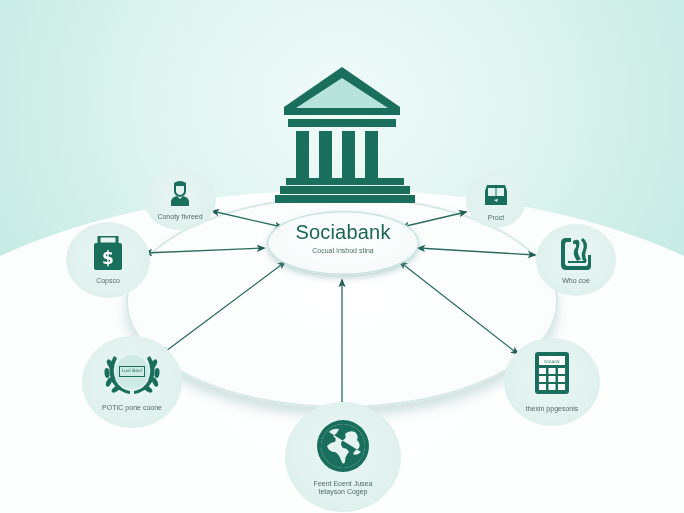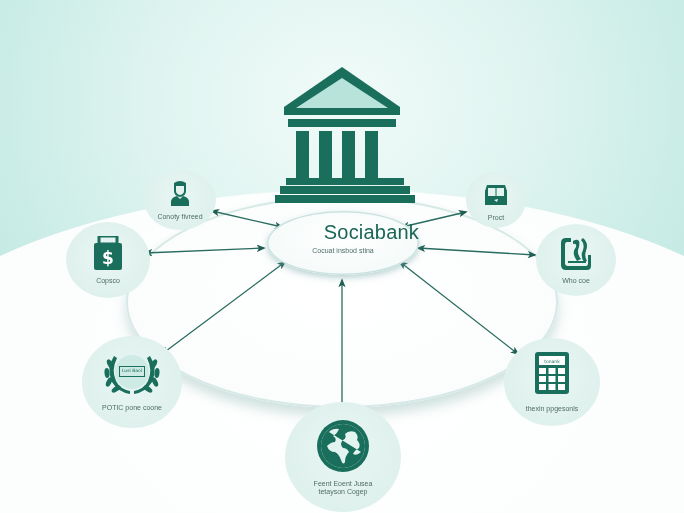--- a/index.html
+++ b/index.html
@@ -24,21 +24,21 @@
       position: absolute; left: 279px; top: 67px; width: 126px; height: 126px;
     }
     .hub {
       position: absolute; left: 267px; top: 211px; width: 152px; height: 64px;
       border-radius: 50%;
       background: radial-gradient(ellipse at 50% 40%, #ffffff 0%, #f4faf9 80%, #e6f1ef 100%);
       box-shadow: 0 3px 6px rgba(120, 170, 165, 0.5), inset 0 0 0 1.5px #c9e2de;
       text-align: center;
     }
     .hub-title {
-      display: block; margin-top: 10px; font-size: 20px; color: #1a6656; letter-spacing: 0.2px; text-align: right;
+      display: block; margin-top: 10px; font-size: 20px; color: #1a6656; letter-spacing: 0.2px;
     }
     .hub-sub { display: block; margin-top: 3px; font-size: 7px; color: #4d6f68; }
     .node {
       position: absolute; border-radius: 50%;
       background: radial-gradient(circle at 50% 45%, #e9f6f3 0%, #dff1ed 70%, #d6ede8 100%);
       text-align: center;
     }
     .node .icon { position: absolute; left: 50%; transform: translateX(-50%); }
     .node .label {
       position: absolute; left: 0; right: 0; font-size: 7px; color: #4f6d67; line-height: 8px;

